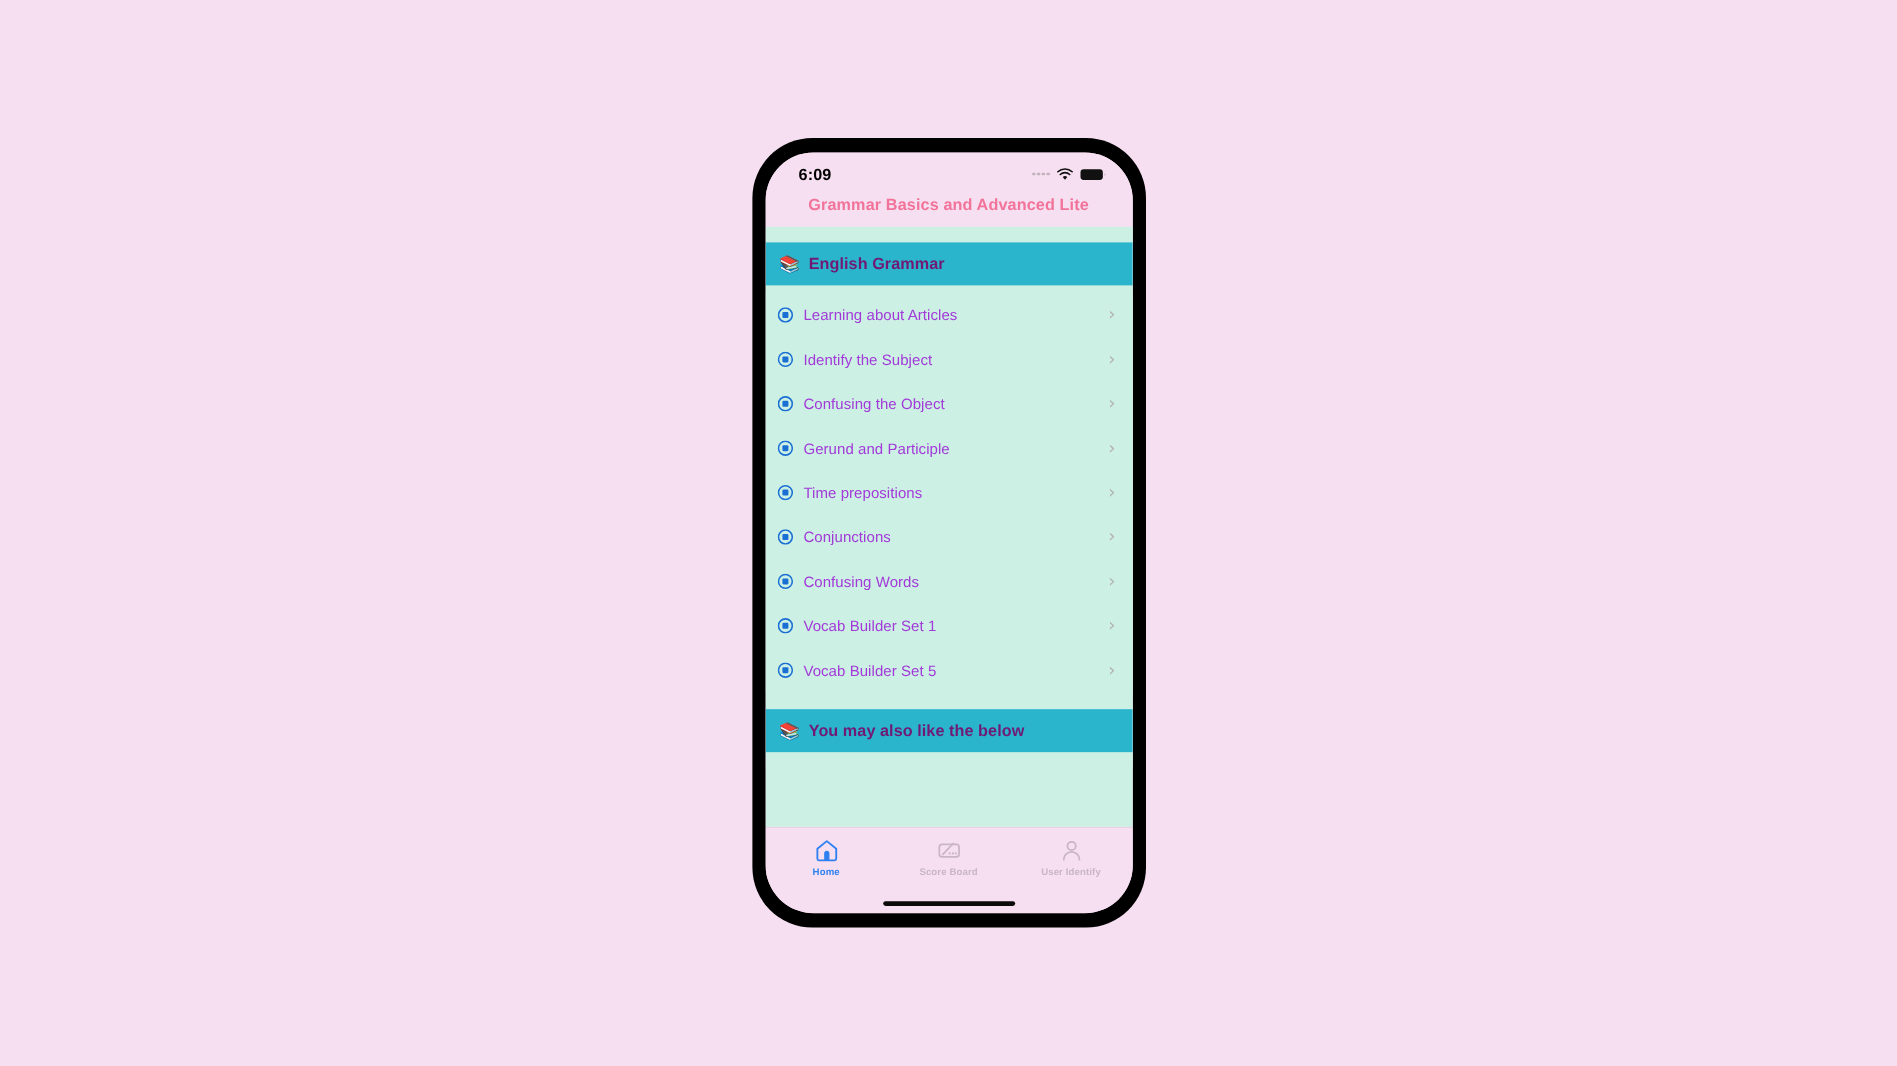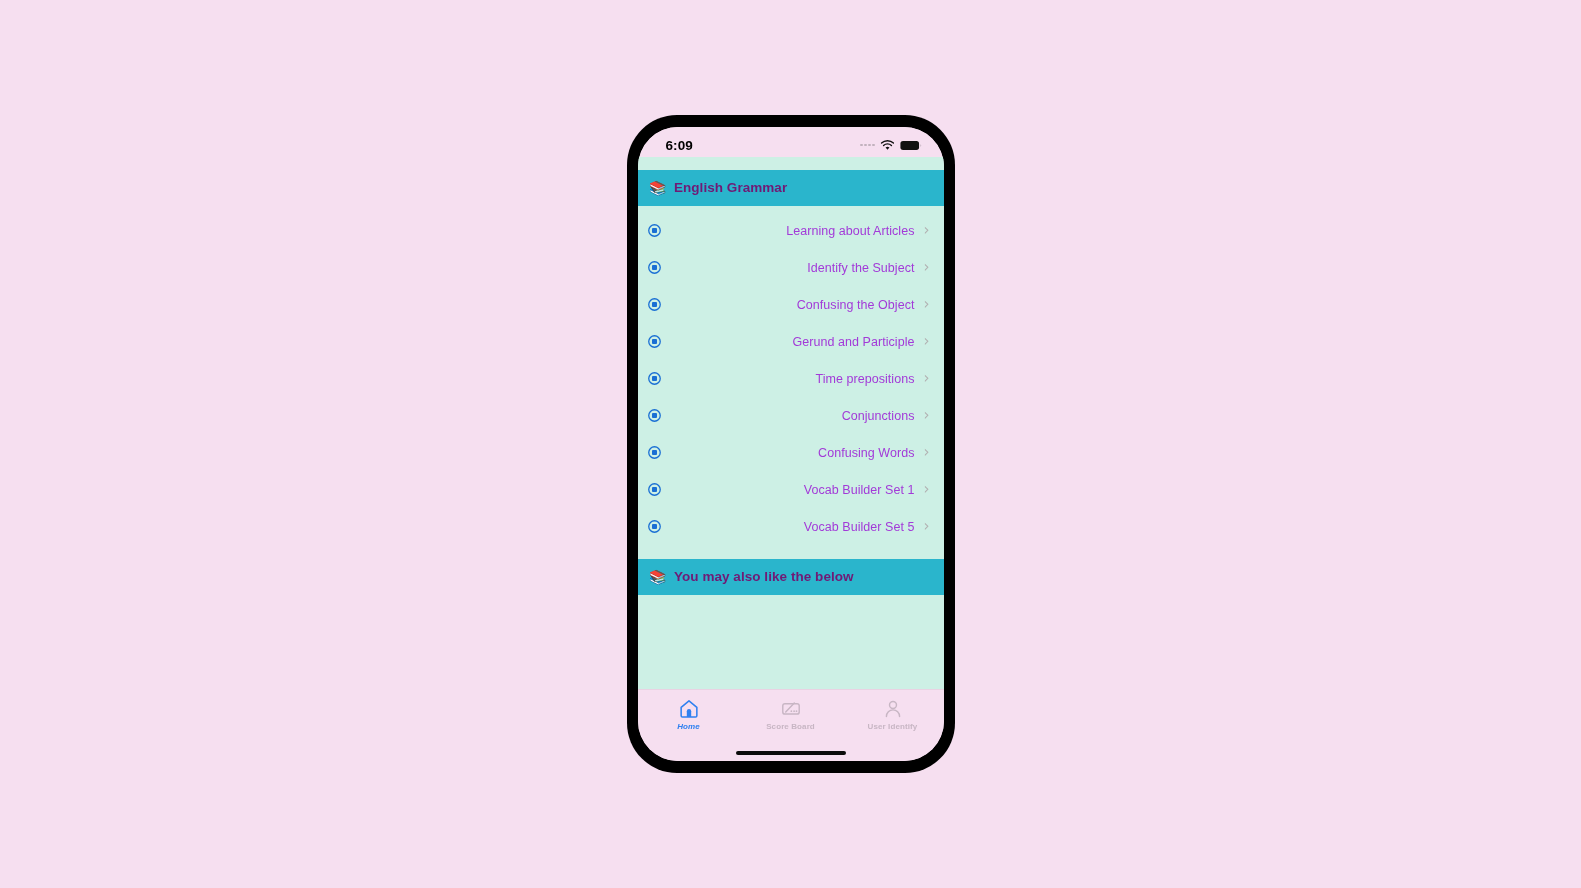--- a/index.html
+++ b/index.html
@@ -122,21 +122,20 @@
     font-size: 13.5px;
     font-weight: bold;
     color: #701a75;
     letter-spacing: 0.05px;
   }
 
   
   .list {
     background: #cdf0e5;
     padding-top: 6px;
-    text-align: right;
   }
 
   .list-row {
     display: flex;
     align-items: center;
     padding: 11px 14px 11px 10px;
     background: #cdf0e5;
     gap: 9px;
   }
 
@@ -186,21 +185,21 @@
   }
 
   .tab-icon { width: 22px; height: 21px; display: block; }
 
   .tab-label {
     font-size: 8px;
     font-weight: bold;
     letter-spacing: 0.1px;
   }
 
-  .tab-item.active .tab-label { color: #2f80f0; font-style: italic; }
+  .tab-item.active .tab-label { color: #2f80f0; }
   .tab-item.inactive .tab-label { color: #c8b6c4; }
 
   
   .home-indicator-wrap {
     flex: 0 0 auto;
     background: #f6dff0;
     display: flex;
     justify-content: center;
     align-items: center;
     height: 16px;
@@ -236,20 +235,23 @@
         </span>
         <span>
           <svg class="battery-icon" viewBox="0 0 26 12" aria-hidden="true">
             <rect x="0.5" y="0.8" width="22" height="10.4" rx="3.1" fill="#111"></rect>
             <path d="M24.3 4.3 a2.6 2.6 0 0 1 0 3.4 Z" fill="#111" opacity="0.35"></path>
           </svg>
         </span>
       </span>
     </div>
 
+    <div class="title-bar">
+      <div class="app-title">Grammar Basics and Advanced Lite</div>
+    </div>
 
     <div class="content">
       <div class="top-gap"></div>
 
       <div class="section-header">
         <span class="section-emoji">📚</span>
         <span class="section-title">English Grammar</span>
       </div>
 
       <div class="list">

